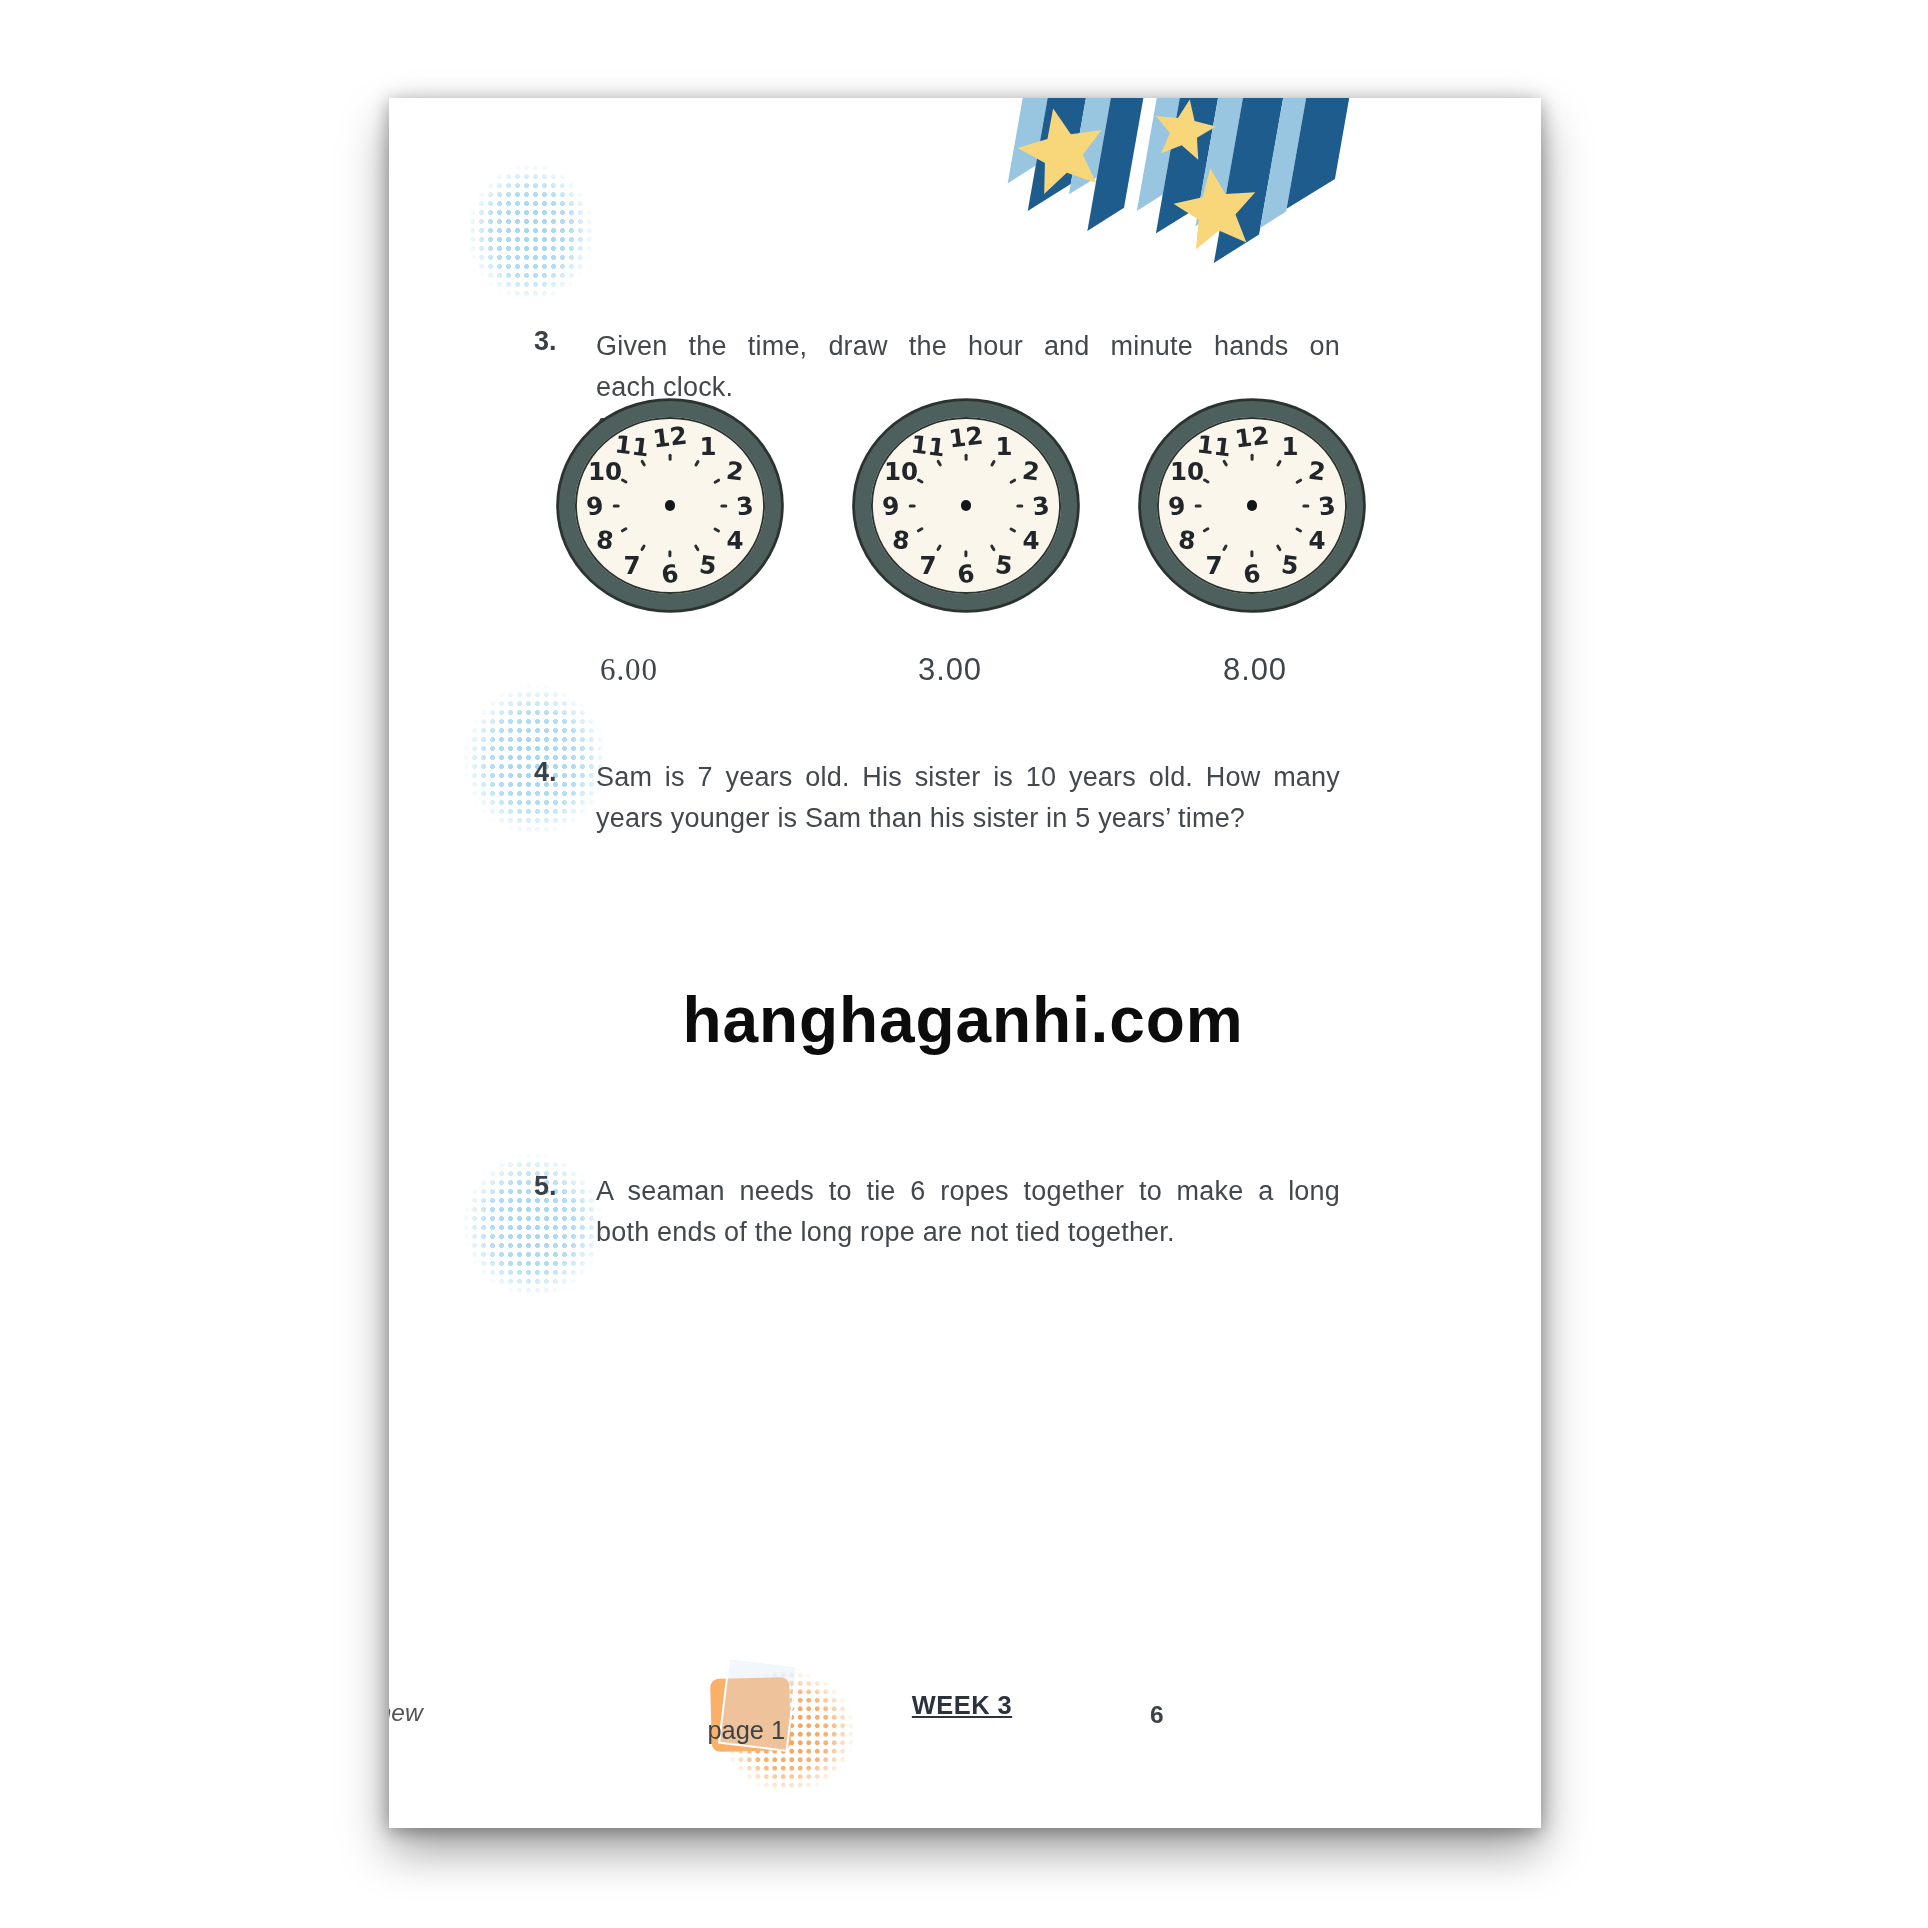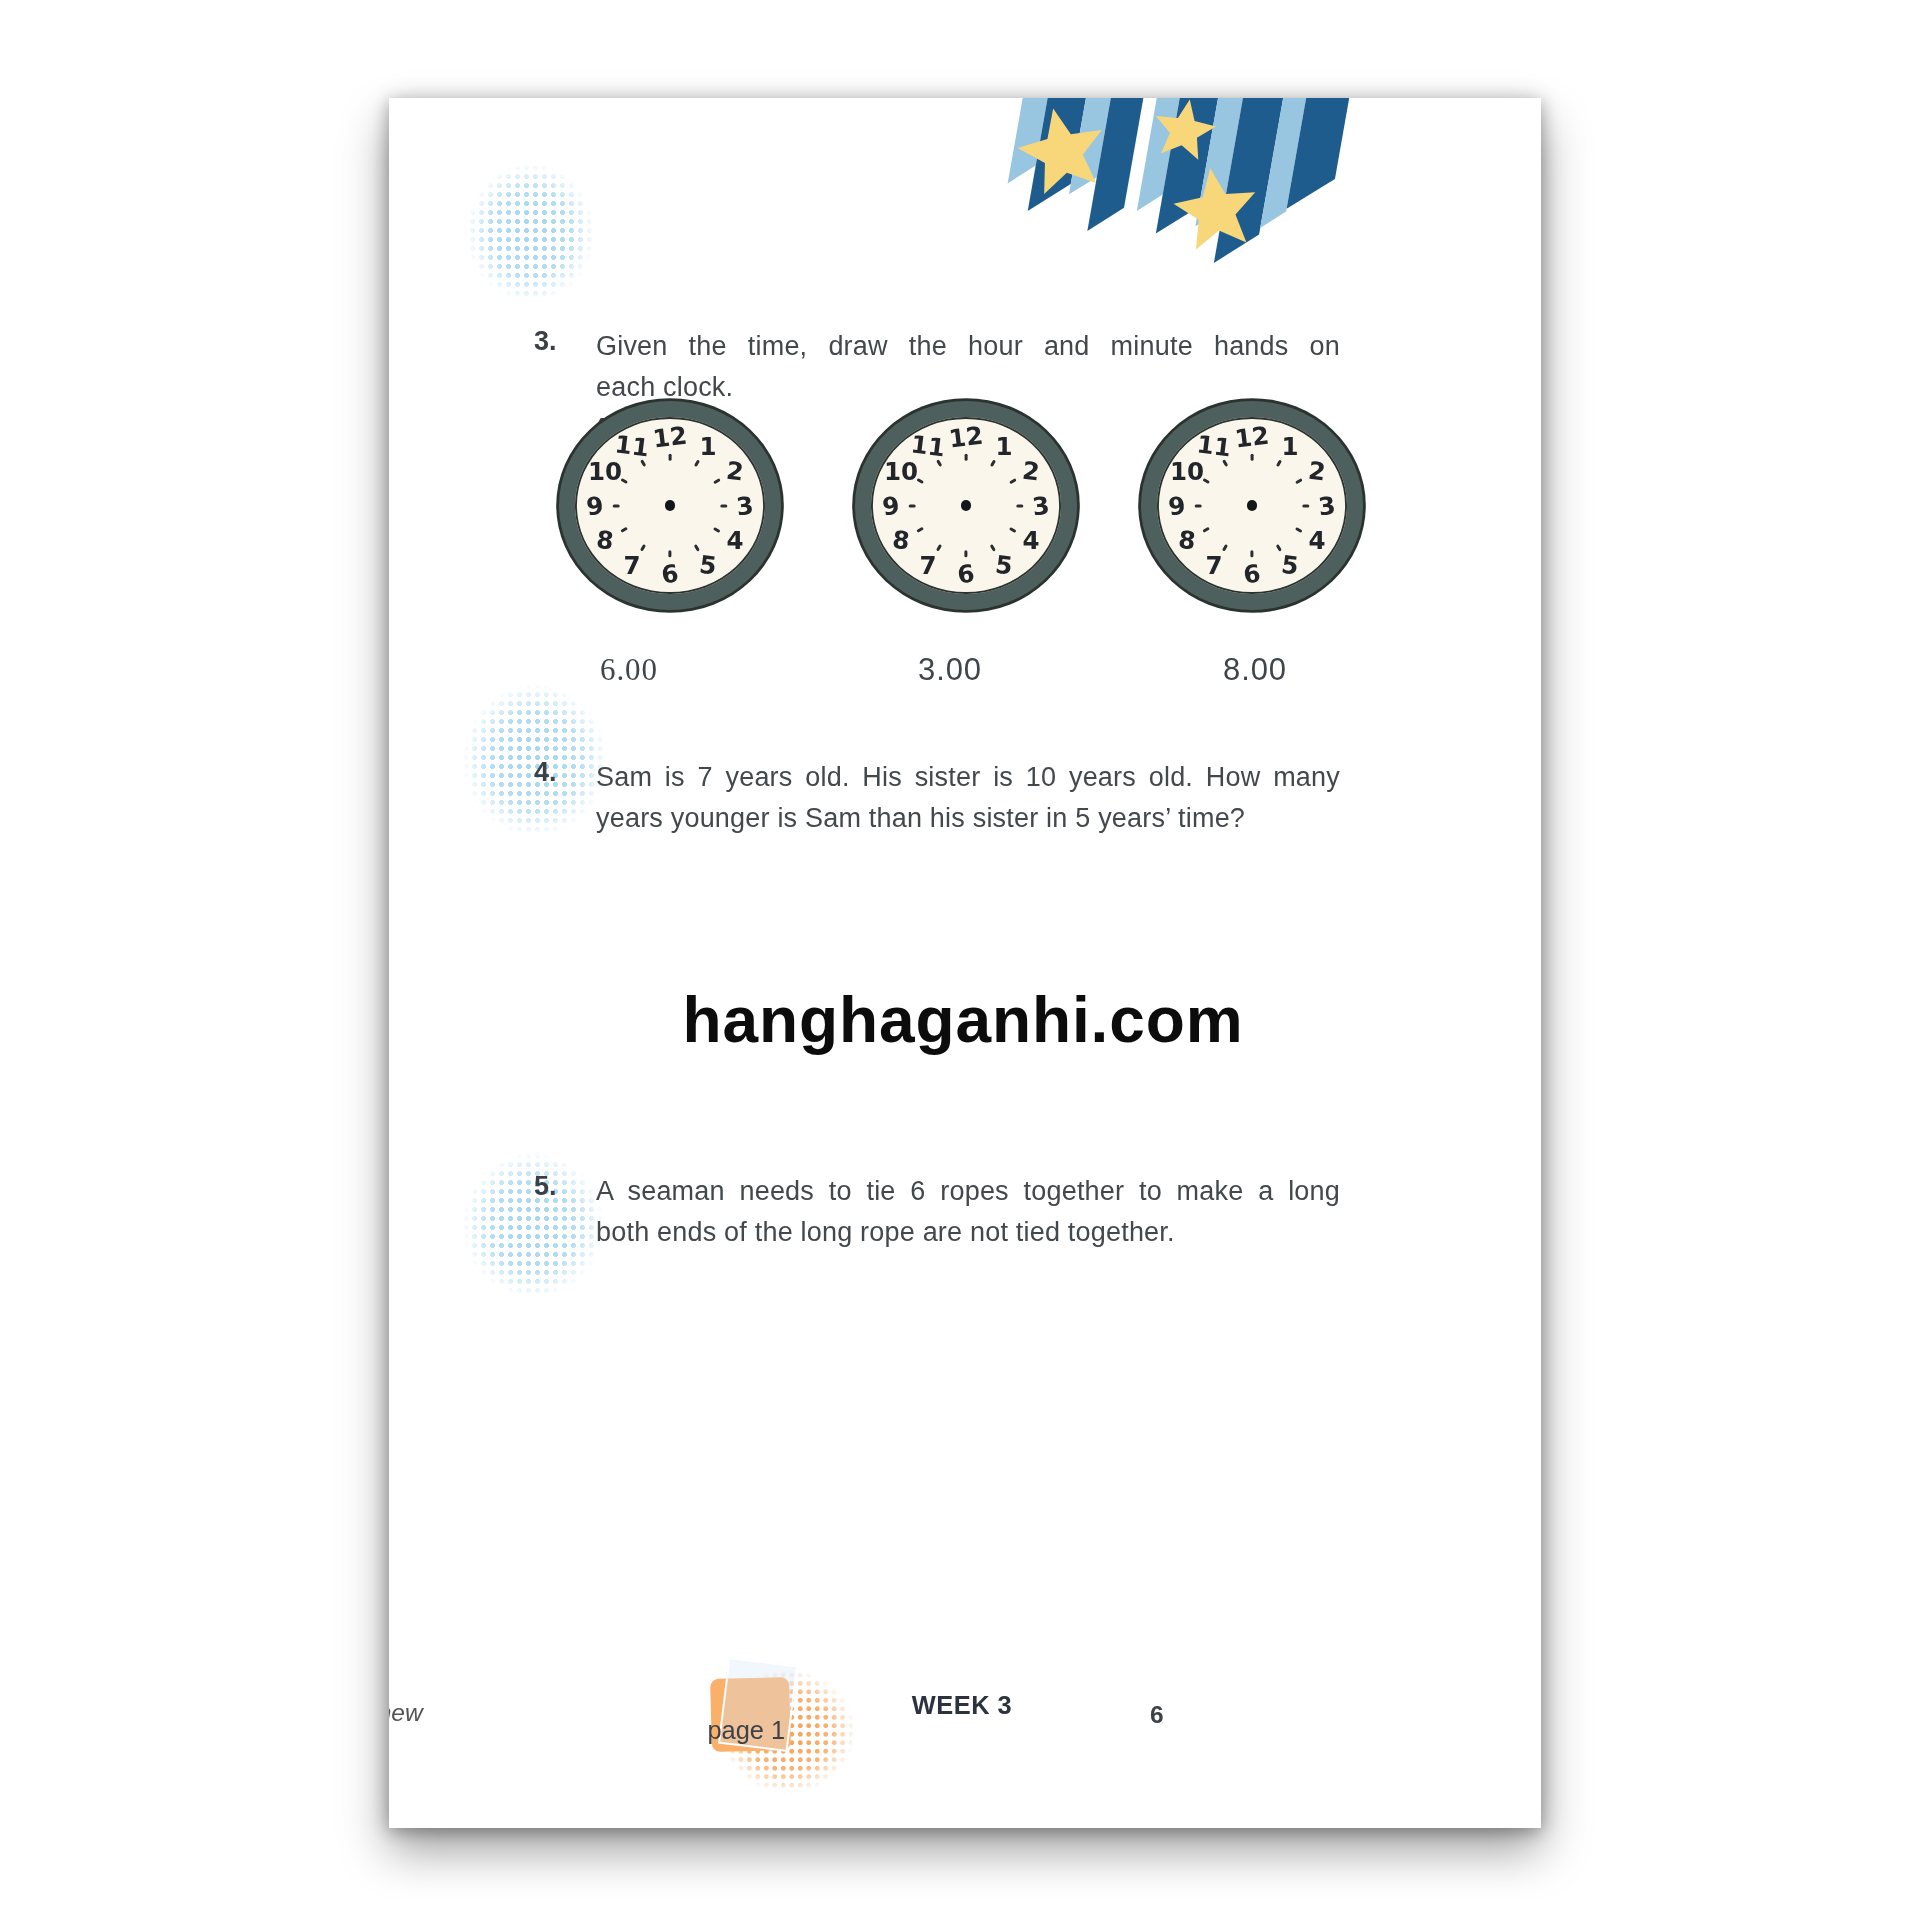--- a/index.html
+++ b/index.html
@@ -243,17 +243,17 @@
 
   <span class="footer-note" style="left:-11.3px;top:1601px;">new</span>
 
   <div class="sticky">
     <div class="halo halftone orange"></div>
     <div class="pad"></div>
     <div class="outline-square"></div>
     <span class="label">page 1</span>
   </div>
 
-  <span class="week-label" style="left:573px;top:1593px;">WEEK 3</span>
+  <span class="week-label" style="left:573px;top:1593px;text-decoration:underline;">WEEK 3</span>
   <span class="page-number" style="left:761px;top:1603px;">6</span>
 
 </div>
 
 
 </body></html>

